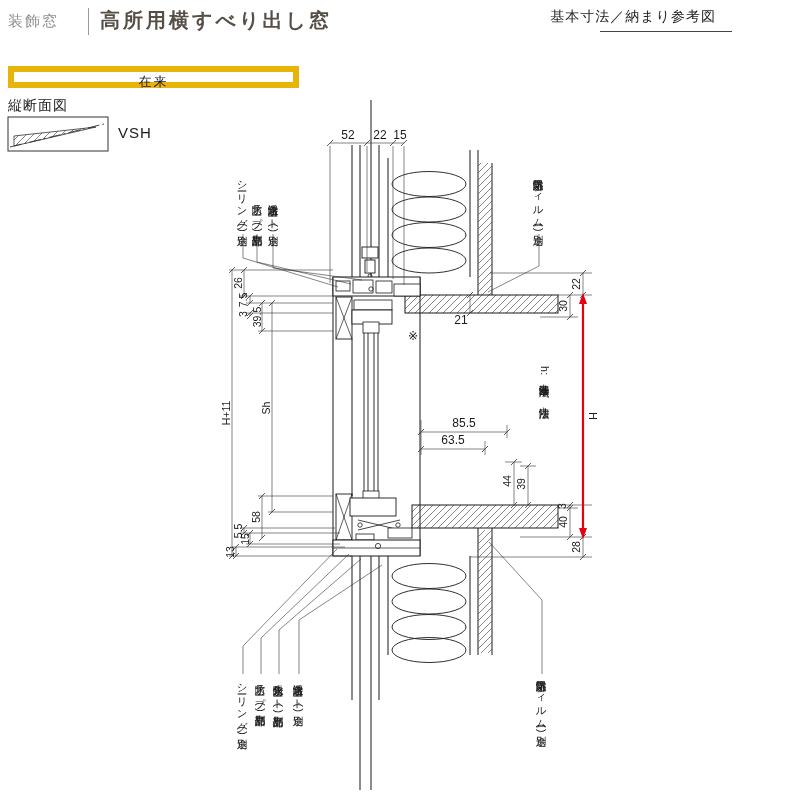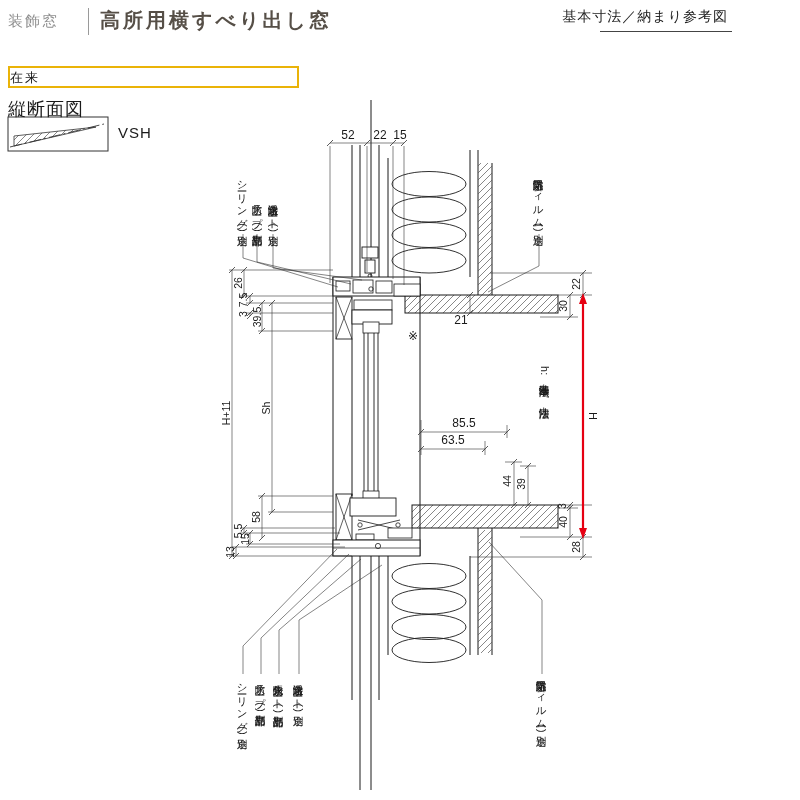--- a/index.html
+++ b/index.html
@@ -2,25 +2,25 @@
 <html><head>
 <meta charset="utf-8">
 <style>
   *{box-sizing:border-box;margin:0;padding:0}
   body{background:#fff;font-family:"Liberation Sans","DejaVu Sans",sans-serif;color:#1a1a1a}
   .canvas{position:relative;width:732px;height:800px;background:#fff;overflow:hidden}
   .canvas > svg{position:absolute;left:0;top:0}
   .hdr-category{position:absolute;left:8px;top:12px;font-size:15px;letter-spacing:2px;color:#8f8f8f}
   .hdr-divider{position:absolute;left:88px;top:8px;width:1px;height:27px;background:#9a9a9a}
   .hdr-title{position:absolute;left:100px;top:7px;font-size:20px;font-weight:700;letter-spacing:3px;color:#564f47}
-  .hdr-note{position:absolute;right:4px;top:8px;font-size:14px;color:#222;letter-spacing:1px}
+  .hdr-note{position:absolute;right:16px;top:8px;font-size:14px;color:#222;letter-spacing:1px}
   .hdr-rule{position:absolute;left:600px;top:31px;width:200px;height:1px;background:#444}
-  .zairai-box{position:absolute;left:8px;top:66px;width:291px;height:22px;border:2px solid #eab308;
-              font-size:13px;text-align:left;line-height:20px;letter-spacing:2px}
-  .section-label{position:absolute;left:8px;top:97px;font-size:18px;letter-spacing:1px}
+  .zairai-box{position:absolute;left:8px;top:66px;width:291px;height:22px;border:6px solid #eab308;
+              font-size:13px;text-align:center;line-height:20px;letter-spacing:2px}
+  .section-label{position:absolute;left:8px;top:97px;font-size:14px;letter-spacing:1px}
   .vsh-label{position:absolute;left:118px;top:124px;font-size:15px;letter-spacing:1px}
   .labels span{position:absolute}
   .hdim{font-size:12px;transform:translate(-50%,-50%);white-space:nowrap}
   .rdim{font-size:10.5px;transform:translate(-50%,-50%) rotate(-90deg);white-space:nowrap}
   .vtext{writing-mode:vertical-rl;text-orientation:mixed;font-size:10.5px;line-height:1.1;letter-spacing:0.5px}
   .vend{bottom:568px}
 </style>
 </head>
 <body>
 

